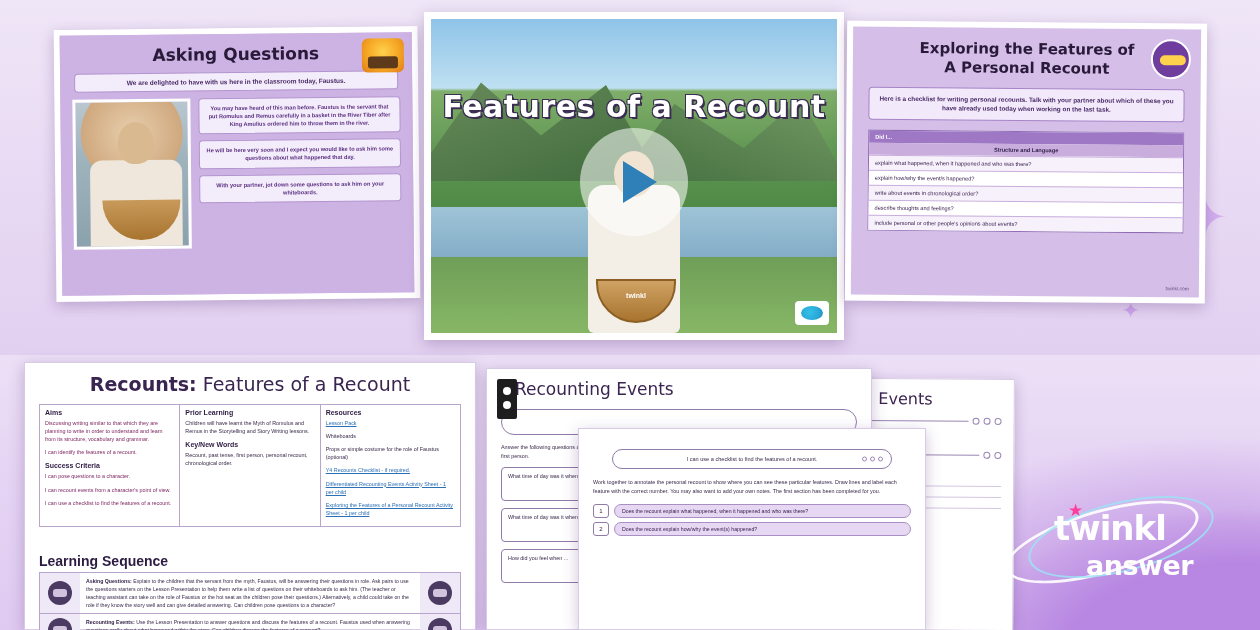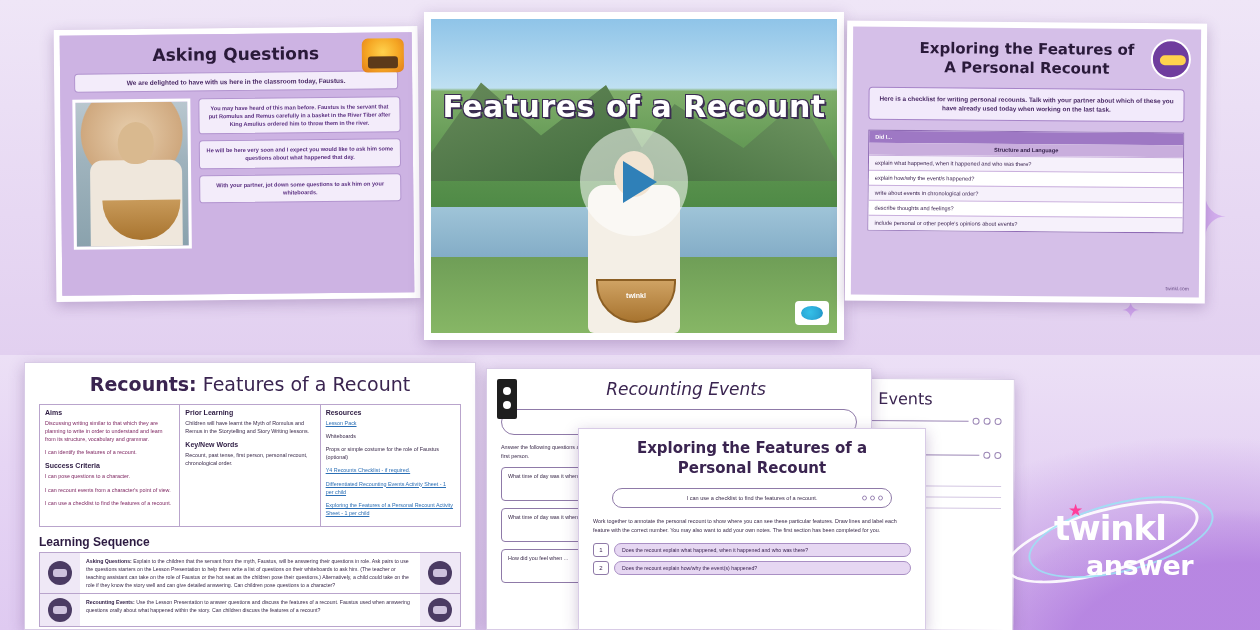--- a/index.html
+++ b/index.html
@@ -202,21 +202,21 @@
   }
   .d1-title { text-align: center; font-size: 19px; color: #3a2450; font-family: "DejaVu Sans", sans-serif; }
   .d1-title b { font-weight: bold; }
   .d1-grid { display: flex; margin-top: 9px; border: 1px solid #b9a4cc; }
   .d1-col { flex: 1; border-right: 1px solid #b9a4cc; padding: 4px 5px; }
   .d1-col:last-child { border-right: 0; }
   .d1-h { font-weight: bold; font-size: 7px; color: #2d1b42; margin-bottom: 3px; }
   .d1-p { font-size: 5.4px; line-height: 1.5; color: #7a1f5c; margin-bottom: 5px; }
   .d1-p.dark { color: #3a2a4a; }
   .d1-sub { font-weight: bold; font-size: 7px; color: #2d1b42; margin: 6px 0 3px; }
-  .d1-seq-h { font-weight: bold; font-size: 12px; color: #2d1b42; margin: 8px 0 3px; }
+  .d1-seq-h { font-weight: bold; font-size: 14px; color: #2d1b42; margin: 26px 0 3px; }
   .d1-row {
     display: flex; align-items: stretch; border: 1px solid #b9a4cc; border-bottom: 0;
     min-height: 34px;
   }
   .d1-row:last-child { border-bottom: 1px solid #b9a4cc; }
   .d1-ico {
     width: 40px; background: #efe8f6; display: flex; align-items: center; justify-content: center;
   }
   .d1-ico .circ { width: 24px; height: 24px; border-radius: 50%; background: #4b3b63; position: relative; }
   .d1-ico .circ::after { content: ""; position: absolute; left: 5px; top: 8px; width: 14px; height: 8px; background: #cfc3de; border-radius: 3px; }
@@ -244,21 +244,21 @@
   .d3-tab {
     position: absolute; left: 10px; top: 10px; width: 20px; height: 40px;
     background: #1e1e1e; border-radius: 2px;
   }
   .d3-tab::before, .d3-tab::after {
     content: ""; position: absolute; left: 6px; width: 8px; height: 8px;
     background: #fff; border-radius: 50%;
   }
   .d3-tab::before { top: 8px; }
   .d3-tab::after { top: 22px; }
-  .d3-title { text-align: center; font-size: 17px; color: #3a2450; font-family: "DejaVu Sans", sans-serif; margin-left: 14px; font-style: italic; }
+  .d3-title { font-size: 17px; color: #3a2450; font-family: "DejaVu Sans", sans-serif; margin-left: 14px; }
   .d3-box {
     margin-top: 10px; border: 1px solid #8f7aa8; border-radius: 16px; height: 26px;
   }
   .d3-text { font-size: 5.4px; color: #3a2a4a; line-height: 1.6; margin: 8px 0 6px; }
   .d3-qbox {
     border: 1px solid #8f7aa8; border-radius: 4px; padding: 5px 6px;
     font-size: 5.4px; color: #3a2a4a; margin-top: 7px; min-height: 34px;
   }
 
   
@@ -461,24 +461,20 @@
   <div class="d3-tab"></div>
   <div class="d3-title">Recounting Events</div>
   <div class="d3-box"></div>
   <div class="d3-text">Answer the following questions about the myth of Romulus and Remus, as if you were Faustus, the servant. Remember to use the past tense and first person.</div>
   <div class="d3-qbox">What time of day was it when you took the babies to the river and what did you see?</div>
   <div class="d3-qbox">What time of day was it when you took the babies to the river and what did you see?</div>
   <div class="d3-qbox">How did you feel when ...</div>
 </div>
 
 <div class="card doc4">
-  <div class="d4-title">
-    <div>Exploring the Features of a</div>
-    <div>Personal Recount</div>
-  </div>
   <div class="d4-pill">
     <span>I can use a checklist to find the features of a recount.</span>
     <span class="dots">
         <i></i>
         <i></i>
         <i></i>
       </span>
   </div>
   <div class="d4-text">Work together to annotate the personal recount to show where you can see these particular features. Draw lines and label each feature with the correct number. You may also want to add your own notes. The first section has been completed for you.</div>
   <div class="d4-list">

